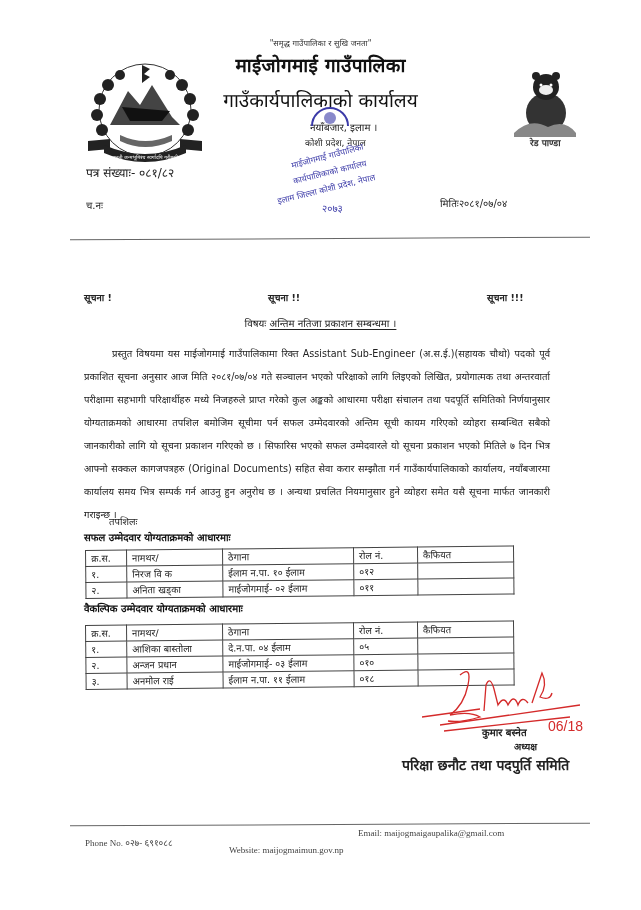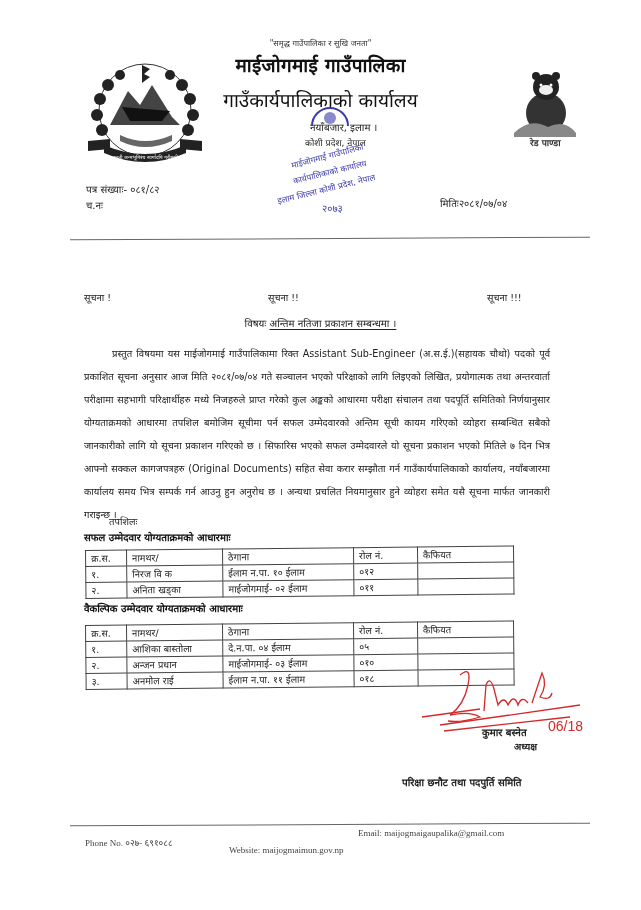--- a/index.html
+++ b/index.html
@@ -11,43 +11,43 @@
   .motto { left: 0; width: 641px; top: 37px; text-align: center; font-size: 8px; color: #333; }
   .title1 { left: 0; width: 641px; top: 52px; text-align: center; font-size: 19px; font-weight: bold; color: #111; letter-spacing: 0.3px; }
   .title2 { left: 0; width: 641px; top: 87px; text-align: center; font-size: 19px; color: #111; }
   .addr1 { left: 310px; top: 120px; font-size: 10px; color: #222; }
   .addr2 { left: 305px; top: 136px; font-size: 9px; color: #222; }
   .emblem { left: 80px; top: 55px; width: 130px; height: 115px; }
   .panda { left: 510px; top: 65px; width: 70px; height: 75px; }
   .panda-label { left: 530px; top: 136px; font-size: 9px; color: #333; font-weight: bold; }
   .seal { left: 270px; top: 108px; width: 140px; height: 110px; }
   .seal-text { color: #3b3aa8; font-size: 8.5px; position: absolute; white-space: nowrap; }
-  .ref { left: 86px; top: 182px; font-size: 10px; color: #222; text-align: right; }
+  .ref { left: 86px; top: 164px; font-size: 12px; color: #222; text-align: right; }
   .ch { left: 86px; top: 198px; font-size: 10px; color: #222; }
   .date { left: 440px; top: 196px; font-size: 10px; color: #222; }
   .rule-top { left: 70px; top: 238px; width: 520px; height: 0; border-top: 1.2px solid #666; transform: rotate(-0.3deg); }
-  .notice { top: 291px; font-size: 9.5px; font-weight: normal; color: #222; text-align: center; }
+  .notice { top: 291px; font-size: 9.5px; font-weight: bold; color: #222; text-align: center; }
   .subject { left: 0; width: 641px; top: 316px; text-align: center; font-size: 10px; color: #222; }
   .subject u { text-underline-offset: 2px; }
   .body-para {
     left: 84px; top: 342px; width: 466px; font-size: 9.6px; line-height: 23px; color: #222;
     text-align: justify; text-indent: 28px;
   }
   .tapsil { left: 84px; top: 515px; font-size: 9.6px; color: #222; margin-left: 25px; }
   .sec-title { left: 84px; font-size: 10px; font-weight: bold; color: #111; }
   table.res {
     position: absolute; left: 85px; border-collapse: collapse; font-size: 9.5px; color: #222;
     transform: rotate(-0.6deg); transform-origin: left top;
   }
   table.res td { border: 1px solid #444; padding: 1px 5px; height: 13px; line-height: 13px; vertical-align: top; }
   .c0 { width: 30px; margin-left: 32px; } .c1 { width: 85px; } .c2 { width: 120px; } .c3 { width: 53px; } .c4 { width: 85px; }
   .sig-svg { left: 420px; top: 665px; width: 170px; height: 80px; }
   .sig-name { left: 482px; top: 725px; font-size: 10px; font-weight: bold; color: #222; }
   .sig-role { left: 514px; top: 740px; font-size: 9.5px; font-weight: bold; color: #222; }
-  .sig-committee { left: 402px; top: 775px; font-size: 10px; font-weight: bold; color: #222; }
+  .sig-committee { left: 402px; top: 755px; font-size: 14px; font-weight: bold; color: #222; }
   .rule-bottom { left: 70px; top: 824px; width: 520px; border-top: 1.2px solid #666; transform: rotate(-0.3deg); }
   .footer { font-family: "Liberation Serif", "DejaVu Serif", serif; font-size: 9px; color: #444; }
   .phone { left: 85px; top: 836px; }
   .email { left: 358px; top: 828px; }
   .website { left: 229px; top: 845px; }
 </style>
 </head>
 <body>
 
 <div class="abs emblem">

